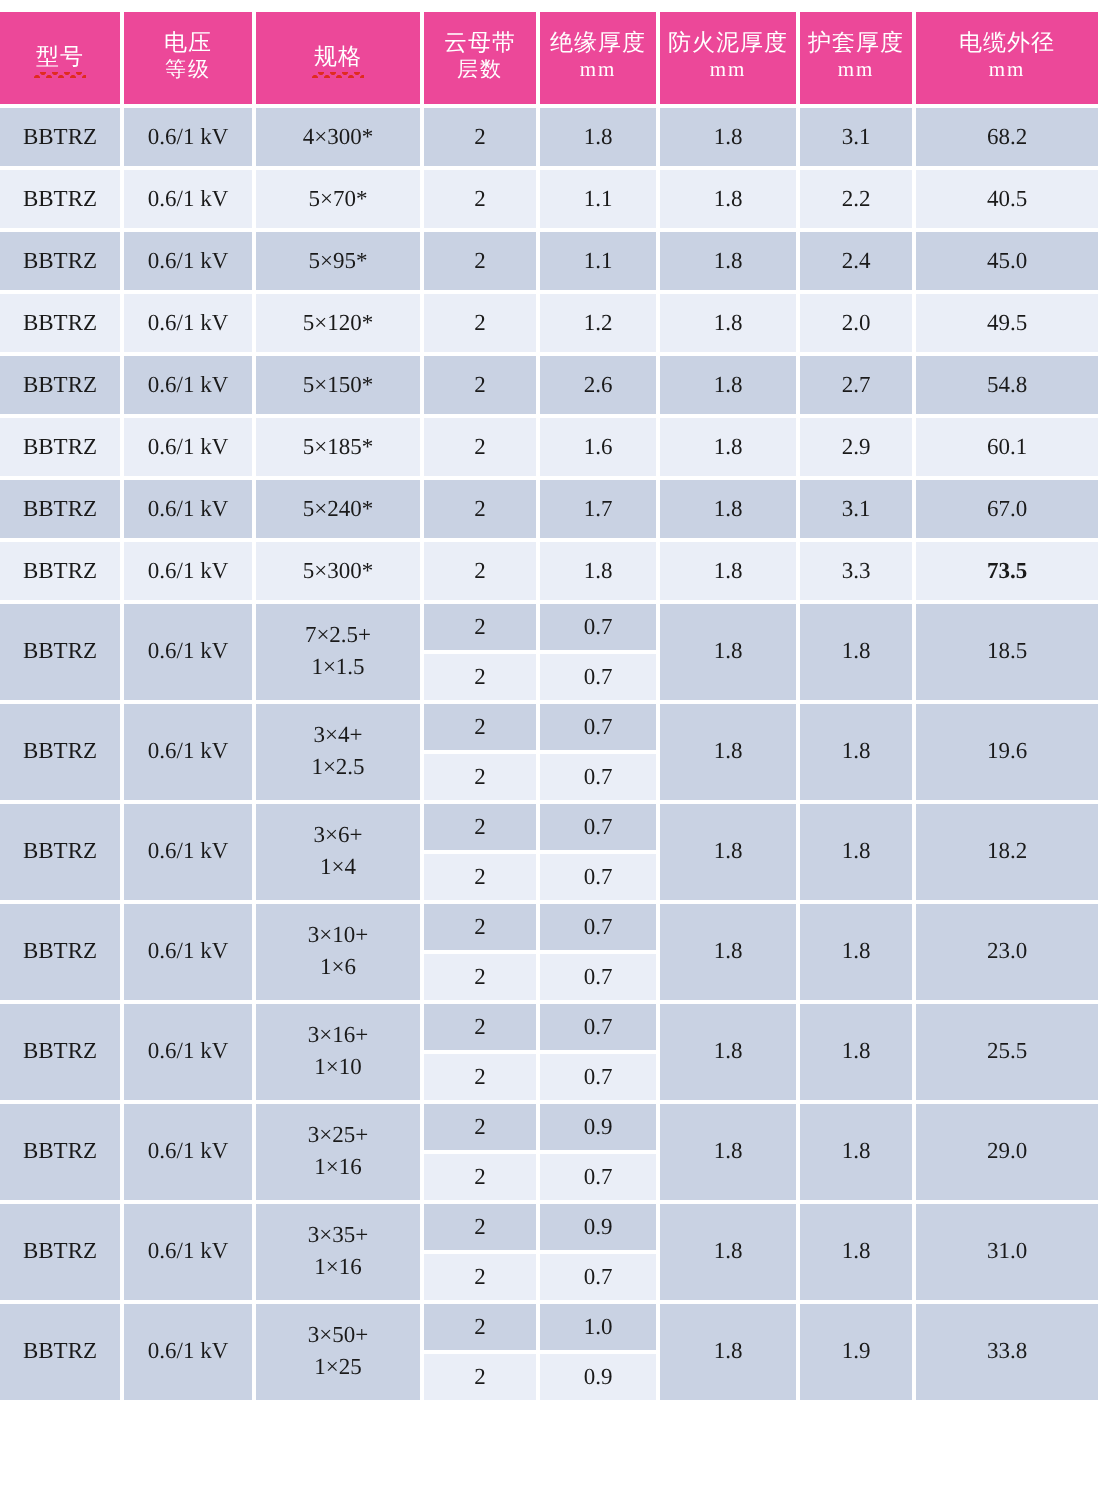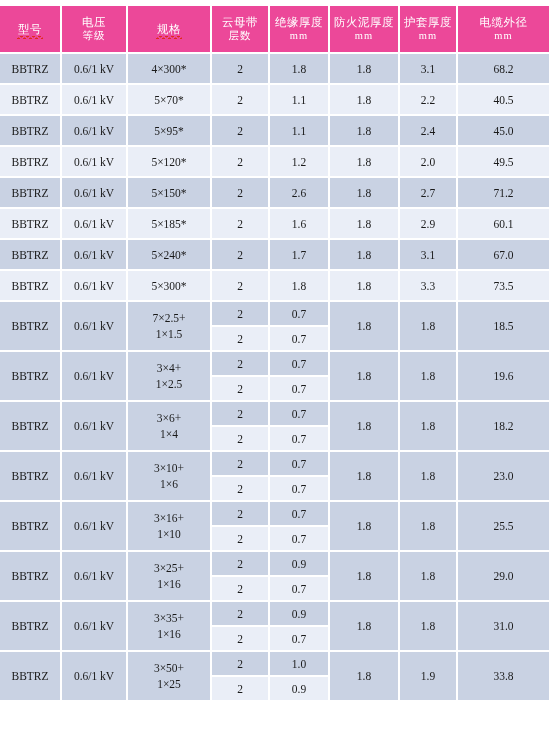--- a/index.html
+++ b/index.html
@@ -151,21 +151,21 @@
         <td style="border-right: none;">49.5</td>
       </tr>
       <tr class="simple-row rowA">
         <td>BBTRZ</td>
         <td>0.6/1 kV</td>
         <td>5×150*</td>
         <td>2</td>
         <td>2.6</td>
         <td>1.8</td>
         <td>2.7</td>
-        <td style="border-right: none;">71.2</td>
+        <td style="border-right: none;">54.8</td>
       </tr>
       <tr class="simple-row rowB">
         <td>BBTRZ</td>
         <td>0.6/1 kV</td>
         <td>5×185*</td>
         <td>2</td>
         <td>1.6</td>
         <td>1.8</td>
         <td>2.9</td>
         <td style="border-right: none;">60.1</td>
@@ -181,21 +181,21 @@
         <td style="border-right: none;">67.0</td>
       </tr>
       <tr class="simple-row rowB">
         <td>BBTRZ</td>
         <td>0.6/1 kV</td>
         <td>5×300*</td>
         <td>2</td>
         <td>1.8</td>
         <td>1.8</td>
         <td>3.3</td>
-        <td style="border-right: none;">73.5</td>
+        <td style="border-right: none; font-weight: bold;">73.5</td>
       </tr>
       <tr class="sub-cell">
         <td class="span-cell" rowspan="2">BBTRZ</td>
         <td class="span-cell" rowspan="2">0.6/1 kV</td>
         <td class="span-cell spec-two-line" rowspan="2">
           <span>7×2.5+</span>
           <span>1×1.5</span>
         </td>
         <td class="cellA">2</td>
         <td class="cellA">0.7</td>

